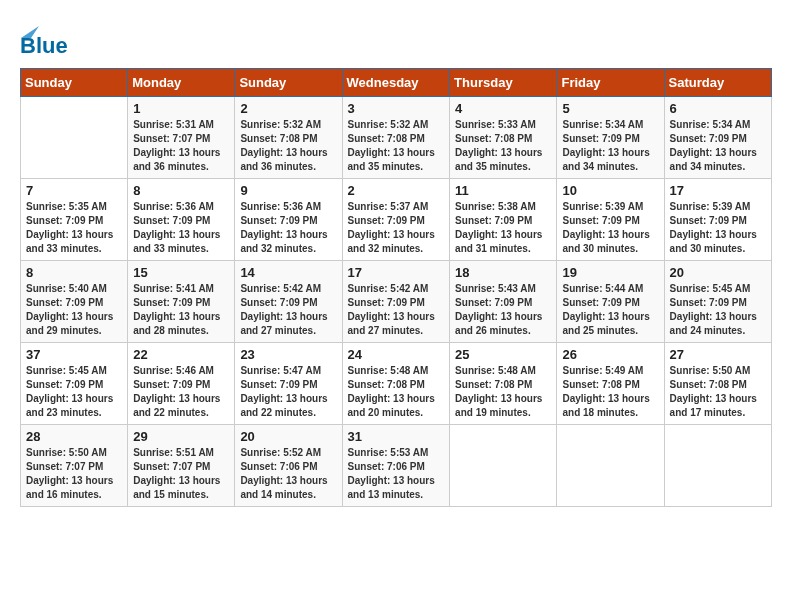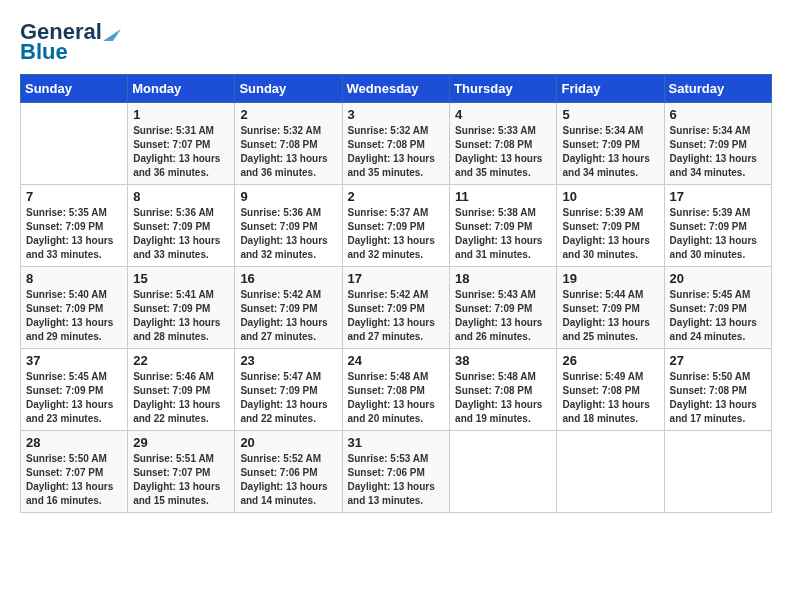--- a/index.html
+++ b/index.html
@@ -37,21 +37,21 @@
     .calendar-subtitle {
       font-size: 16px;
       color: #555;
     }
     table {
       width: 100%;
       border-collapse: collapse;
       font-size: 11px;
     }
     thead tr th {
-      background-color: #1d4ed8;
+      background-color: #c2410c;
       color: #fff;
       padding: 6px 4px;
       text-align: left;
       font-size: 13px;
       font-weight: bold;
       border: 1px solid #2e6da4;
     }
     tbody tr td {
       border: 1px solid #ccc;
       vertical-align: top;
@@ -82,21 +82,20 @@
       background: #fff !important;
     }
   </style>
 </head>
 <body>
 
 <div class="header">
   <div class="logo">
     <div style="display:flex;flex-direction:column;align-items:flex-start;">
       <div style="display:flex;align-items:center;">
-        <span class="logo-text">General</span>
         <svg width="18" height="22" viewBox="0 0 18 22" style="margin-left:1px;margin-top:-4px;">
           <polygon points="0,22 18,10 10,22" fill="#4a9fd4"></polygon>
         </svg>
       </div>
       <span class="logo-text" style="color:#0369a1;font-size:22px;margin-top:-4px;">Blue</span>
     </div>
   </div>
   <div class="title-block">
     <div class="calendar-title"></div>
     <div class="calendar-subtitle"></div>
@@ -176,21 +175,21 @@
       <tr>
         <td>
           <span class="day-number">8</span>
           <div class="day-info">Sunrise: 5:40 AM<br>Sunset: 7:09 PM<br>Daylight: 13 hours and 29 minutes.</div>
         </td>
         <td>
           <span class="day-number">15</span>
           <div class="day-info">Sunrise: 5:41 AM<br>Sunset: 7:09 PM<br>Daylight: 13 hours and 28 minutes.</div>
         </td>
         <td>
-          <span class="day-number">16</span>
+          <span class="day-number">14</span>
           <div class="day-info">Sunrise: 5:42 AM<br>Sunset: 7:09 PM<br>Daylight: 13 hours and 27 minutes.</div>
         </td>
         <td>
           <span class="day-number">17</span>
           <div class="day-info">Sunrise: 5:42 AM<br>Sunset: 7:09 PM<br>Daylight: 13 hours and 27 minutes.</div>
         </td>
         <td>
           <span class="day-number">18</span>
           <div class="day-info">Sunrise: 5:43 AM<br>Sunset: 7:09 PM<br>Daylight: 13 hours and 26 minutes.</div>
         </td>
@@ -214,21 +213,21 @@
         </td>
         <td>
           <span class="day-number">23</span>
           <div class="day-info">Sunrise: 5:47 AM<br>Sunset: 7:09 PM<br>Daylight: 13 hours and 22 minutes.</div>
         </td>
         <td>
           <span class="day-number">24</span>
           <div class="day-info">Sunrise: 5:48 AM<br>Sunset: 7:08 PM<br>Daylight: 13 hours and 20 minutes.</div>
         </td>
         <td>
-          <span class="day-number">38</span>
+          <span class="day-number">25</span>
           <div class="day-info">Sunrise: 5:48 AM<br>Sunset: 7:08 PM<br>Daylight: 13 hours and 19 minutes.</div>
         </td>
         <td>
           <span class="day-number">26</span>
           <div class="day-info">Sunrise: 5:49 AM<br>Sunset: 7:08 PM<br>Daylight: 13 hours and 18 minutes.</div>
         </td>
         <td>
           <span class="day-number">27</span>
           <div class="day-info">Sunrise: 5:50 AM<br>Sunset: 7:08 PM<br>Daylight: 13 hours and 17 minutes.</div>
         </td>

